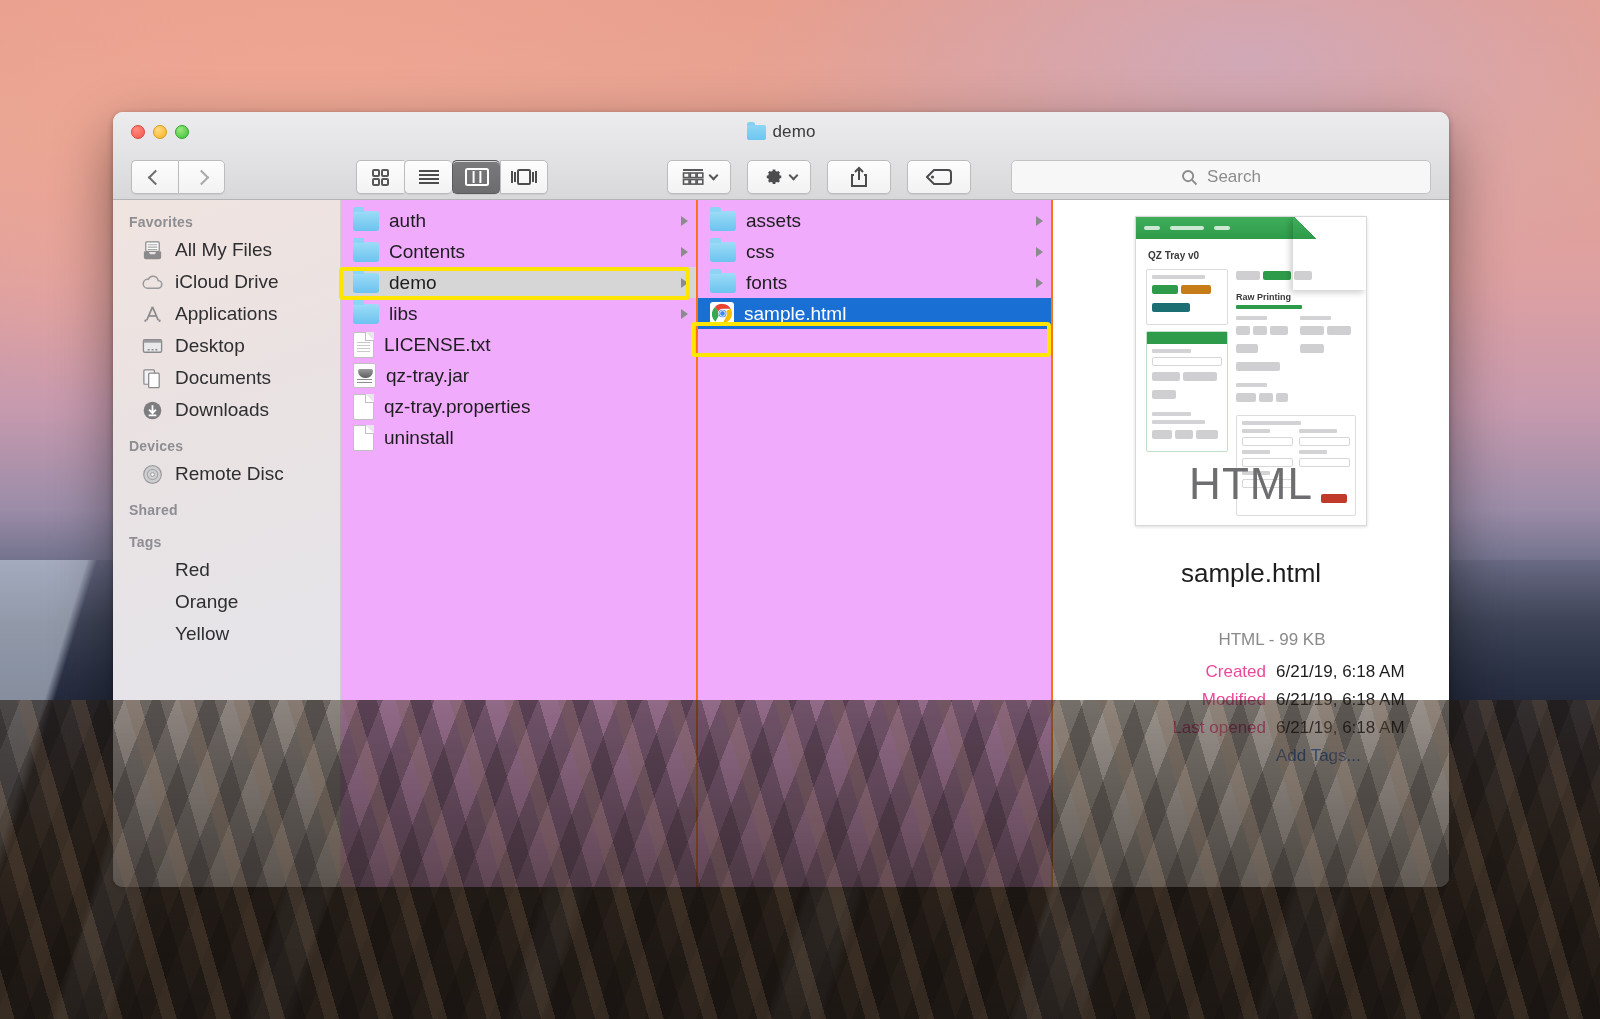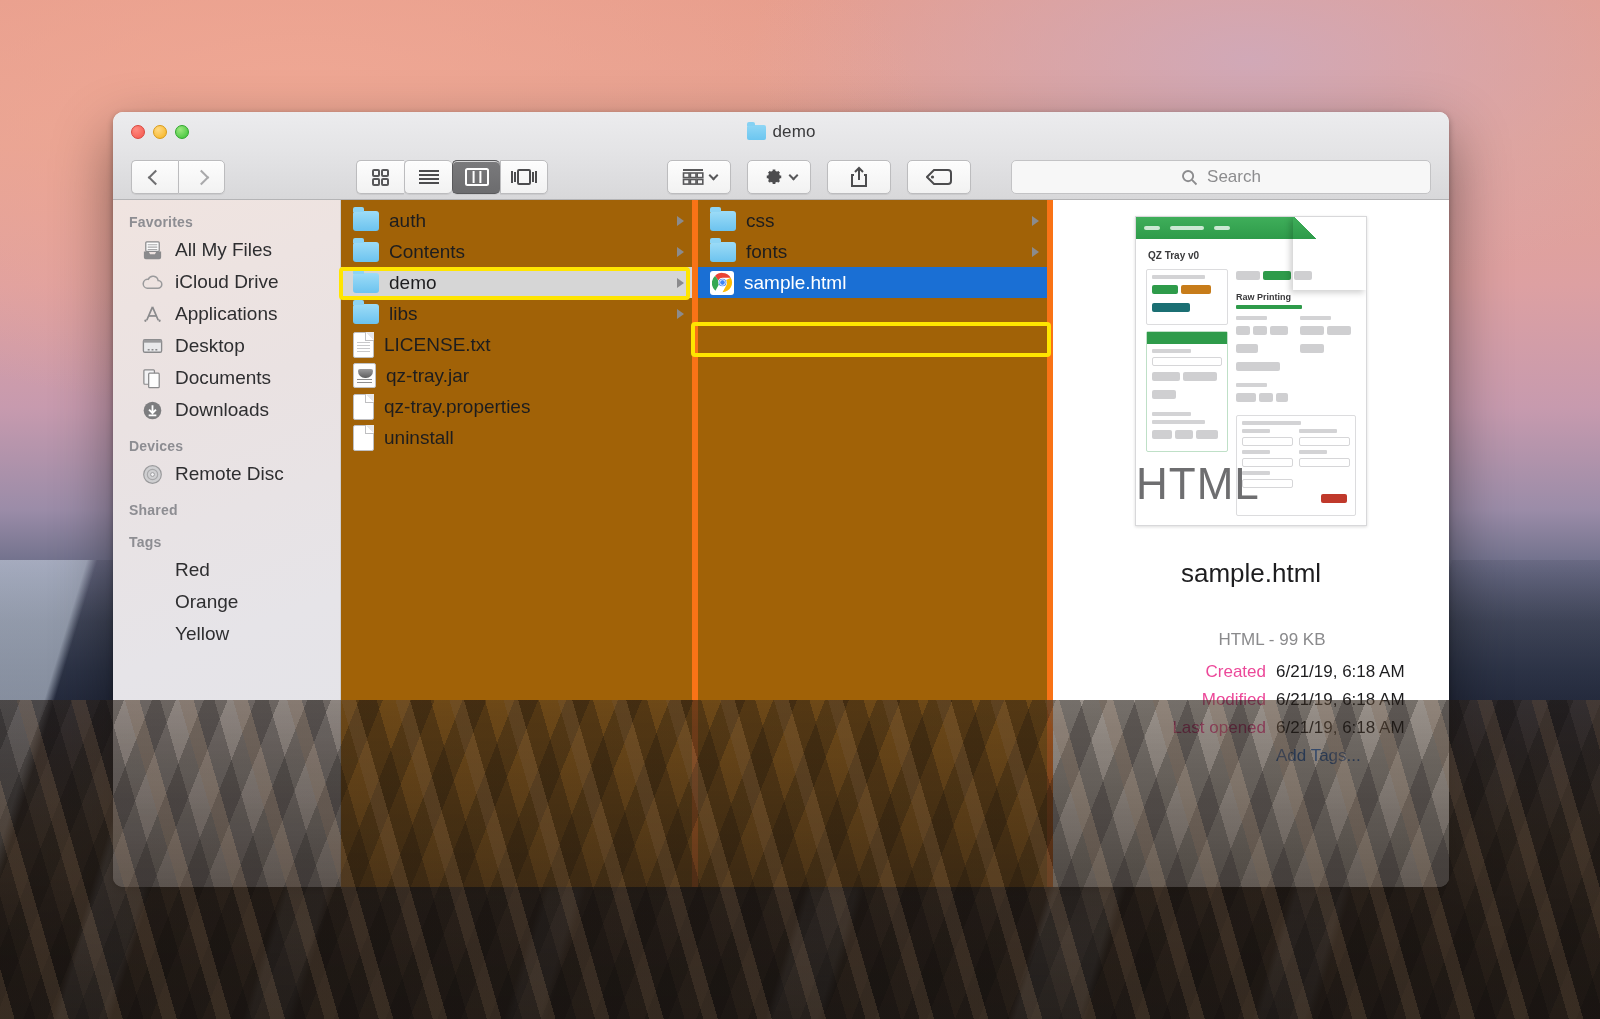--- a/index.html
+++ b/index.html
@@ -128,21 +128,21 @@
   .sb-head:first-child { margin-top: 0; }
   .sb-item {
     display: flex; align-items: center; gap: 11px;
     height: 32px; padding-left: 28px; font-size: 19px; color: #2e2e30;
   }
   .sb-ico { width: 23px; height: 23px; flex: none; position: relative; }
   .dot { width: 17px; height: 17px; border-radius: 50%; margin-left: 3px; }
 
   .colview { flex: 1; display: flex; background: #fff; min-width: 0; }
   .column {
-    border-right: 6px solid #f97316; background: #a16207;
+    border-right: 2px solid #f97316; background: #f0abfc;
     padding-top: 5px; position: relative;
   }
   .col1 { width: 357px; flex: none; }
   .col2 { width: 355px; flex: none; }
   .preview { flex: 1; background: #fff; position: relative; }
 
   .row {
     height: 31px; display: flex; align-items: center; gap: 10px;
     padding: 0 8px 0 12px; font-size: 19px; color: #1d1d1f; position: relative;
   }
@@ -211,21 +211,21 @@
   .pg-card { border:1px solid #dcdcde; border-radius:2px; padding:5px; margin-bottom:6px; }
   .pg-card.green { border-color:#bfe0c7; }
   .pg-card .cap { height:12px; background:#2e9b4a; margin:-5px -5px 5px -5px; }
   .bar { height:4px; background:#d3d3d5; border-radius:1px; margin-bottom:4px; }
   .bar.s { width:55%; } .bar.m { width:75%; }
   .chip { display:inline-block; height:9px; border-radius:2px; margin:0 3px 3px 0; background:#cfcfd1; }
   .chip.g { background:#2e9b4a; width:26px; } .chip.o { background:#c77c1a; width:30px; }
   .chip.t { background:#1b6f73; width:38px; }
   .inp { height:9px; border:1px solid #d6d6d8; border-radius:2px; margin-bottom:4px; background:#fff; }
   .pg-html {
-    position: absolute; left: 0; right: 0; bottom: 16px; text-align: left;
+    position: absolute; left: 0; right: 0; bottom: 16px; text-align: center;
     font-size: 44px; color: #6e6e70; letter-spacing: 1px;
   }
   .dogear {
     position: absolute; right: -1px; top: -1px; width: 74px; height: 74px;
     background: linear-gradient(225deg, #ffffff 49.5%, rgba(0,0,0,0) 50%);
     box-shadow: -3px 3px 6px rgba(0,0,0,.18);
   }
   .prev-name {
     position: absolute; left: 0; right: 0; top: 358px; text-align: center;
     font-size: 26px; color: #1d1d1f;
@@ -502,20 +502,25 @@
           <div class="row">
             <span class="doc"></span>
             <span class="label">uninstall</span>
             <span class="disc hidden"></span>
           </div>
 
           <div class="annot" style="left:-2px; top:67px; width:351px; height:33px;"></div>
         </div>
 
         <div class="column col2">
+          <div class="row">
+            <span class="folder"></span>
+            <span class="label">assets</span>
+            <span class="disc"></span>
+          </div>
           <div class="row">
             <span class="folder"></span>
             <span class="label">css</span>
             <span class="disc"></span>
           </div>
           <div class="row">
             <span class="folder"></span>
             <span class="label">fonts</span>
             <span class="disc"></span>
           </div>

